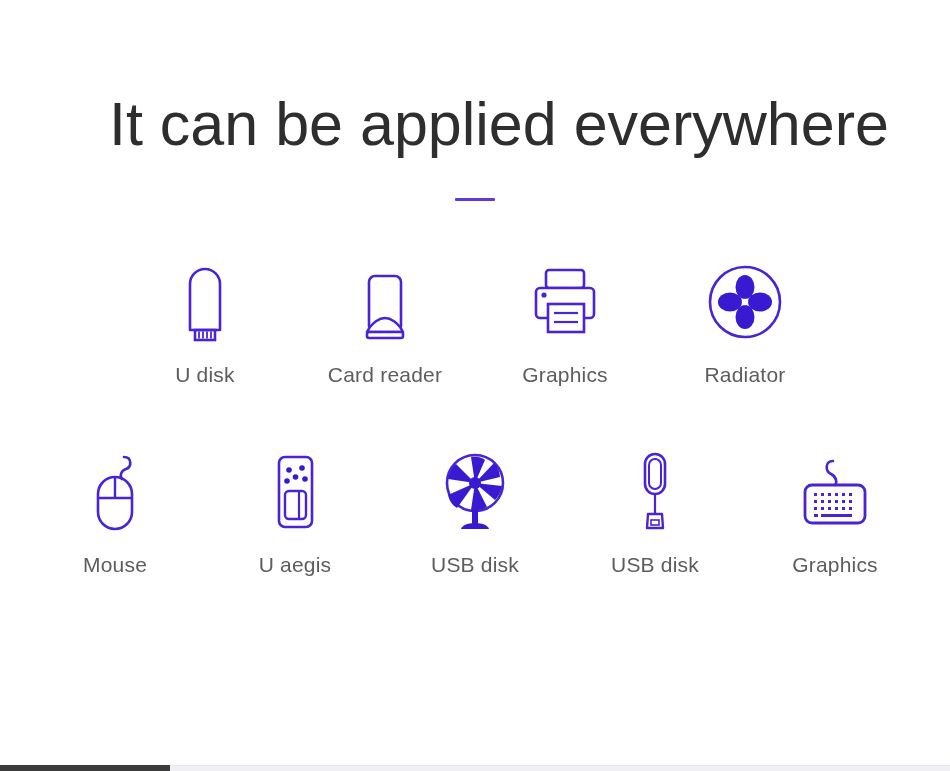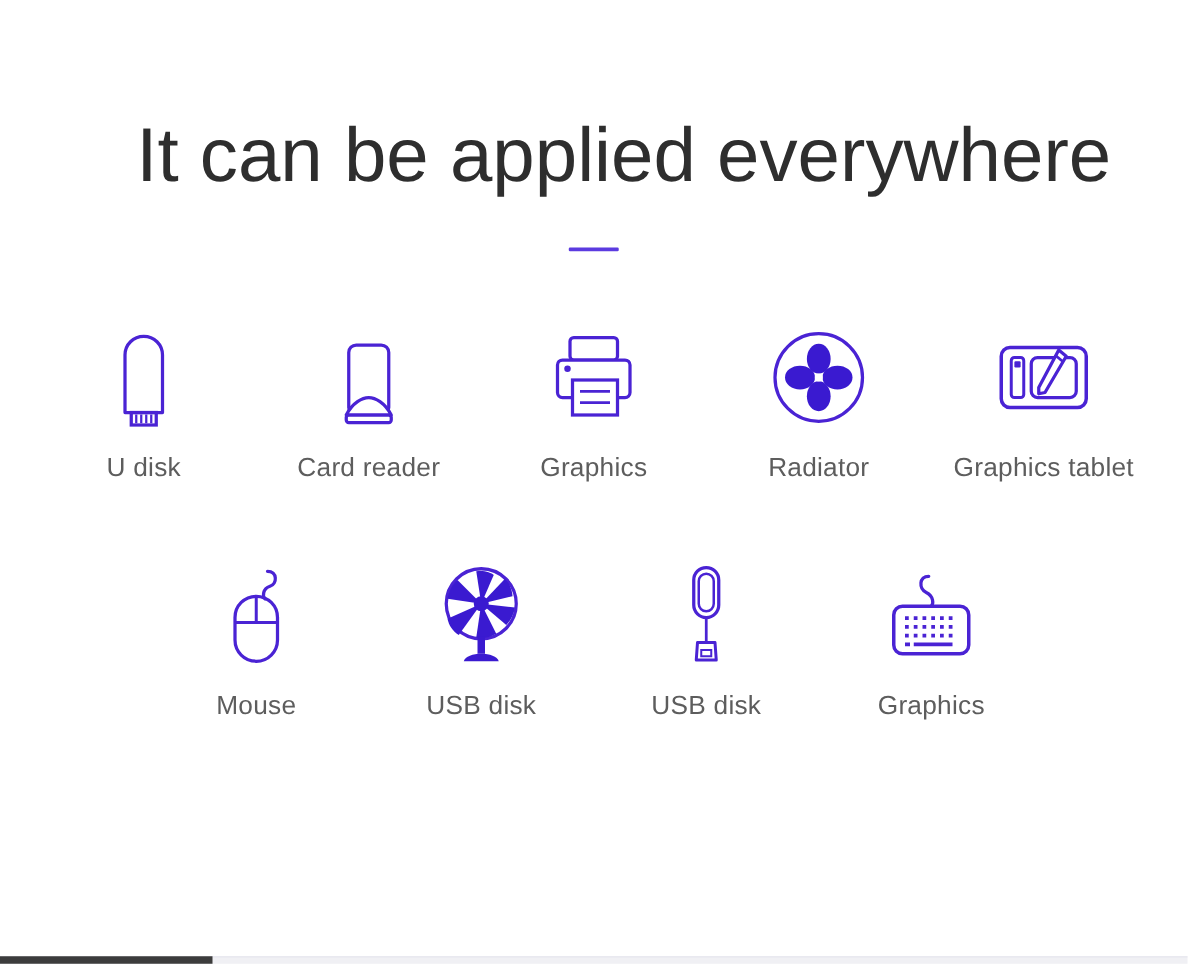--- a/index.html
+++ b/index.html
@@ -172,50 +172,54 @@
               <ellipse cx="53" cy="38" rx="12" ry="9.5"></ellipse>
               <ellipse cx="38" cy="53" rx="9.5" ry="12"></ellipse>
               <ellipse cx="23" cy="38" rx="12" ry="9.5"></ellipse>
             </g>
             <circle cx="38" cy="38" r="3.2" fill="#ffffff"></circle>
           </svg>
         </div>
         <div class="cell-label">Radiator</div>
       </div>
 
-      <div class="cell">
-        <div class="icon-box">
-          <svg width="80" height="64" viewBox="0 0 80 64">
-            <rect x="6" y="8" width="68" height="48" rx="7" fill="none" stroke="#4a23d4" stroke-width="2.8"></rect>
-            <rect x="14" y="16" width="10" height="32" rx="2.5" fill="none" stroke="#4a23d4" stroke-width="2.4"></rect>
-            <rect x="16.5" y="19" width="5" height="5" rx="1" fill="#4a23d4"></rect>
-            <rect x="30" y="16" width="36" height="32" rx="5" fill="#ffffff" stroke="#4a23d4" stroke-width="2.6"></rect>
-            <path d="M52 10 L58 15 L41 44 L36 45 L36 40 Z" fill="#ffffff" stroke="#4a23d4" stroke-width="2.6" stroke-linejoin="round"></path>
-            <line x1="49" y1="14" x2="55" y2="19" stroke="#4a23d4" stroke-width="2.2"></line>
-          </svg>
-        </div>
-        <div class="cell-label">Graphics tablet</div>
-      </div>
 
     </div>
 
     <div class="row">
 
       <div class="cell">
         <div class="icon-box">
           <svg width="62" height="82" viewBox="0 0 62 82">
             <path d="M40 6 C48 6 48 16 42 18 C36 20 36 26 38 28" fill="none" stroke="#4a23d4" stroke-width="2.6" stroke-linecap="round"></path>
             <rect x="14" y="26" width="34" height="52" rx="17" fill="none" stroke="#4a23d4" stroke-width="2.6"></rect>
             <line x1="14" y1="47" x2="48" y2="47" stroke="#4a23d4" stroke-width="2.4"></line>
             <line x1="31" y1="27" x2="31" y2="47" stroke="#4a23d4" stroke-width="2.4"></line>
           </svg>
         </div>
         <div class="cell-label">Mouse</div>
       </div>
 
+      <div class="cell">
+        <div class="icon-box">
+          <svg width="58" height="82" viewBox="0 0 58 82">
+            <rect x="13" y="6" width="33" height="70" rx="6" fill="none" stroke="#4a23d4" stroke-width="2.6"></rect>
+            <g fill="#3a1ad0">
+              <circle cx="23" cy="19" r="2.8"></circle>
+              <circle cx="36" cy="17" r="2.8"></circle>
+              <circle cx="29.5" cy="26" r="2.8"></circle>
+              <circle cx="21" cy="30" r="2.8"></circle>
+              <circle cx="39" cy="28" r="2.8"></circle>
+            </g>
+            <rect x="19" y="40" width="21" height="28" rx="4" fill="none" stroke="#4a23d4" stroke-width="2.4"></rect>
+            <line x1="33" y1="41" x2="33" y2="67" stroke="#4a23d4" stroke-width="2.2"></line>
+          </svg>
+        </div>
+        <div class="cell-label">U aegis</div>
+      </div>
 
       <div class="cell">
         <div class="icon-box">
           <svg width="76" height="82" viewBox="0 0 76 82">
             <circle cx="38" cy="32" r="28" fill="none" stroke="#4a23d4" stroke-width="2.6"></circle>
             <g fill="#3a1ad0">
               <path d="M38 32 L34 6 C40 5 46 7 48 9 Z"></path>
               <path d="M38 32 L57 12 C61 16 63 22 63 26 Z"></path>
               <path d="M38 32 L65 35 C64 41 61 46 58 49 Z"></path>
               <path d="M38 32 L50 56 C45 59 39 60 34 59 Z"></path>

